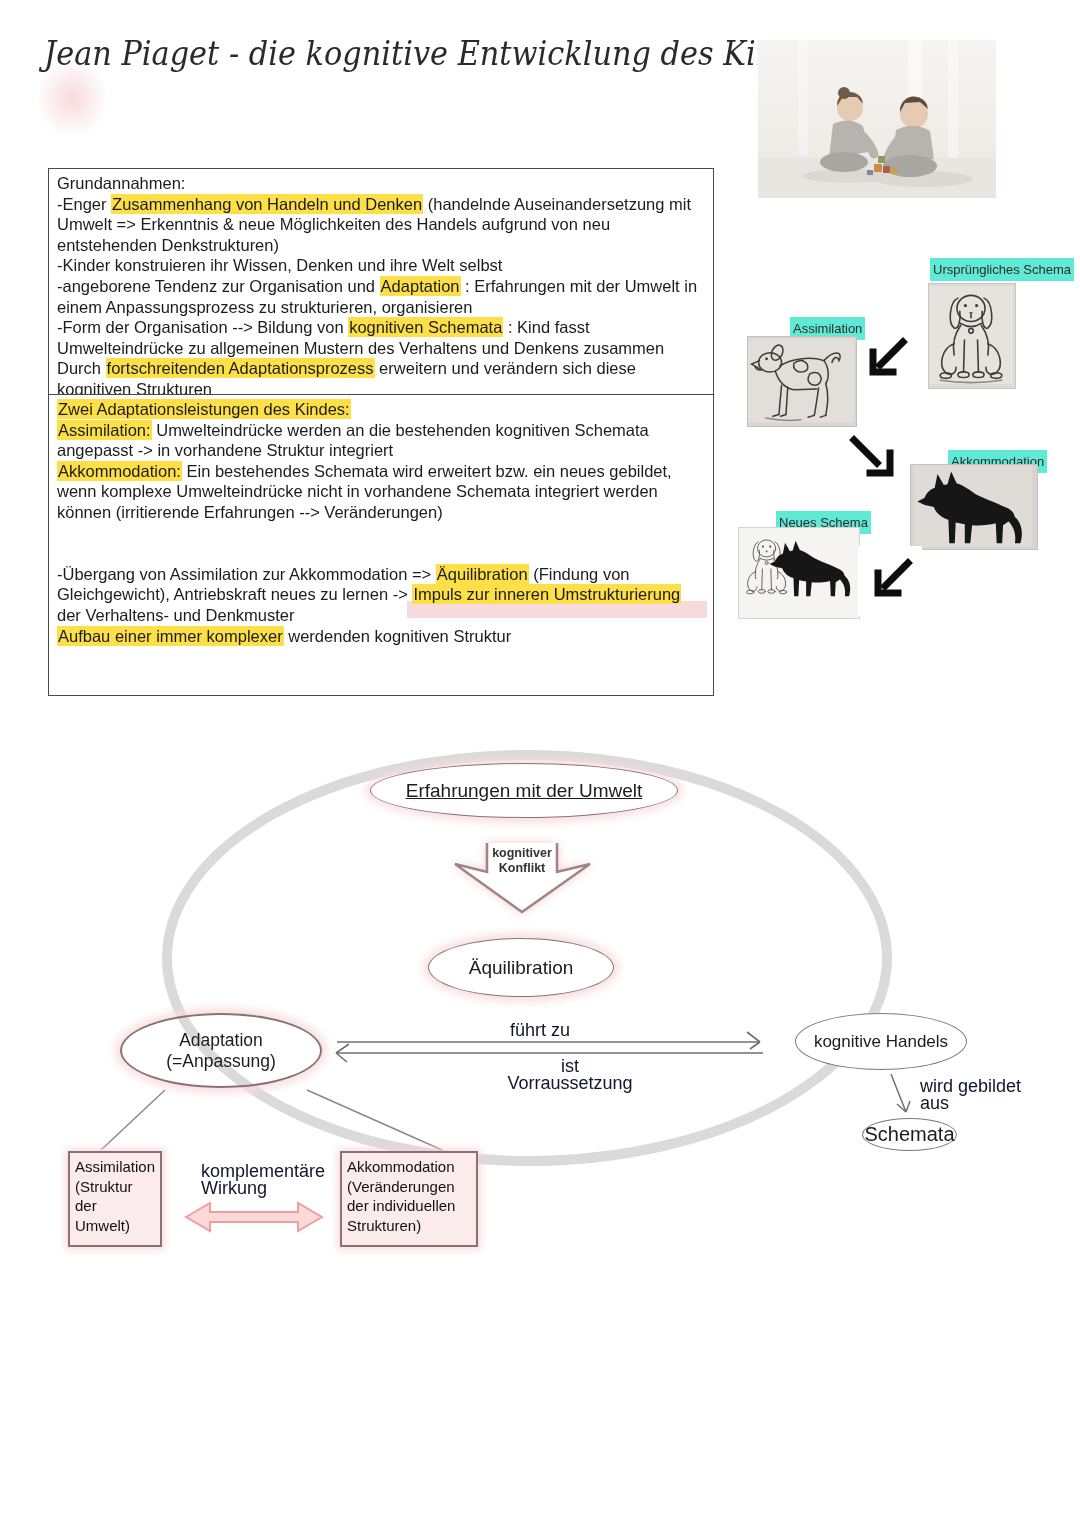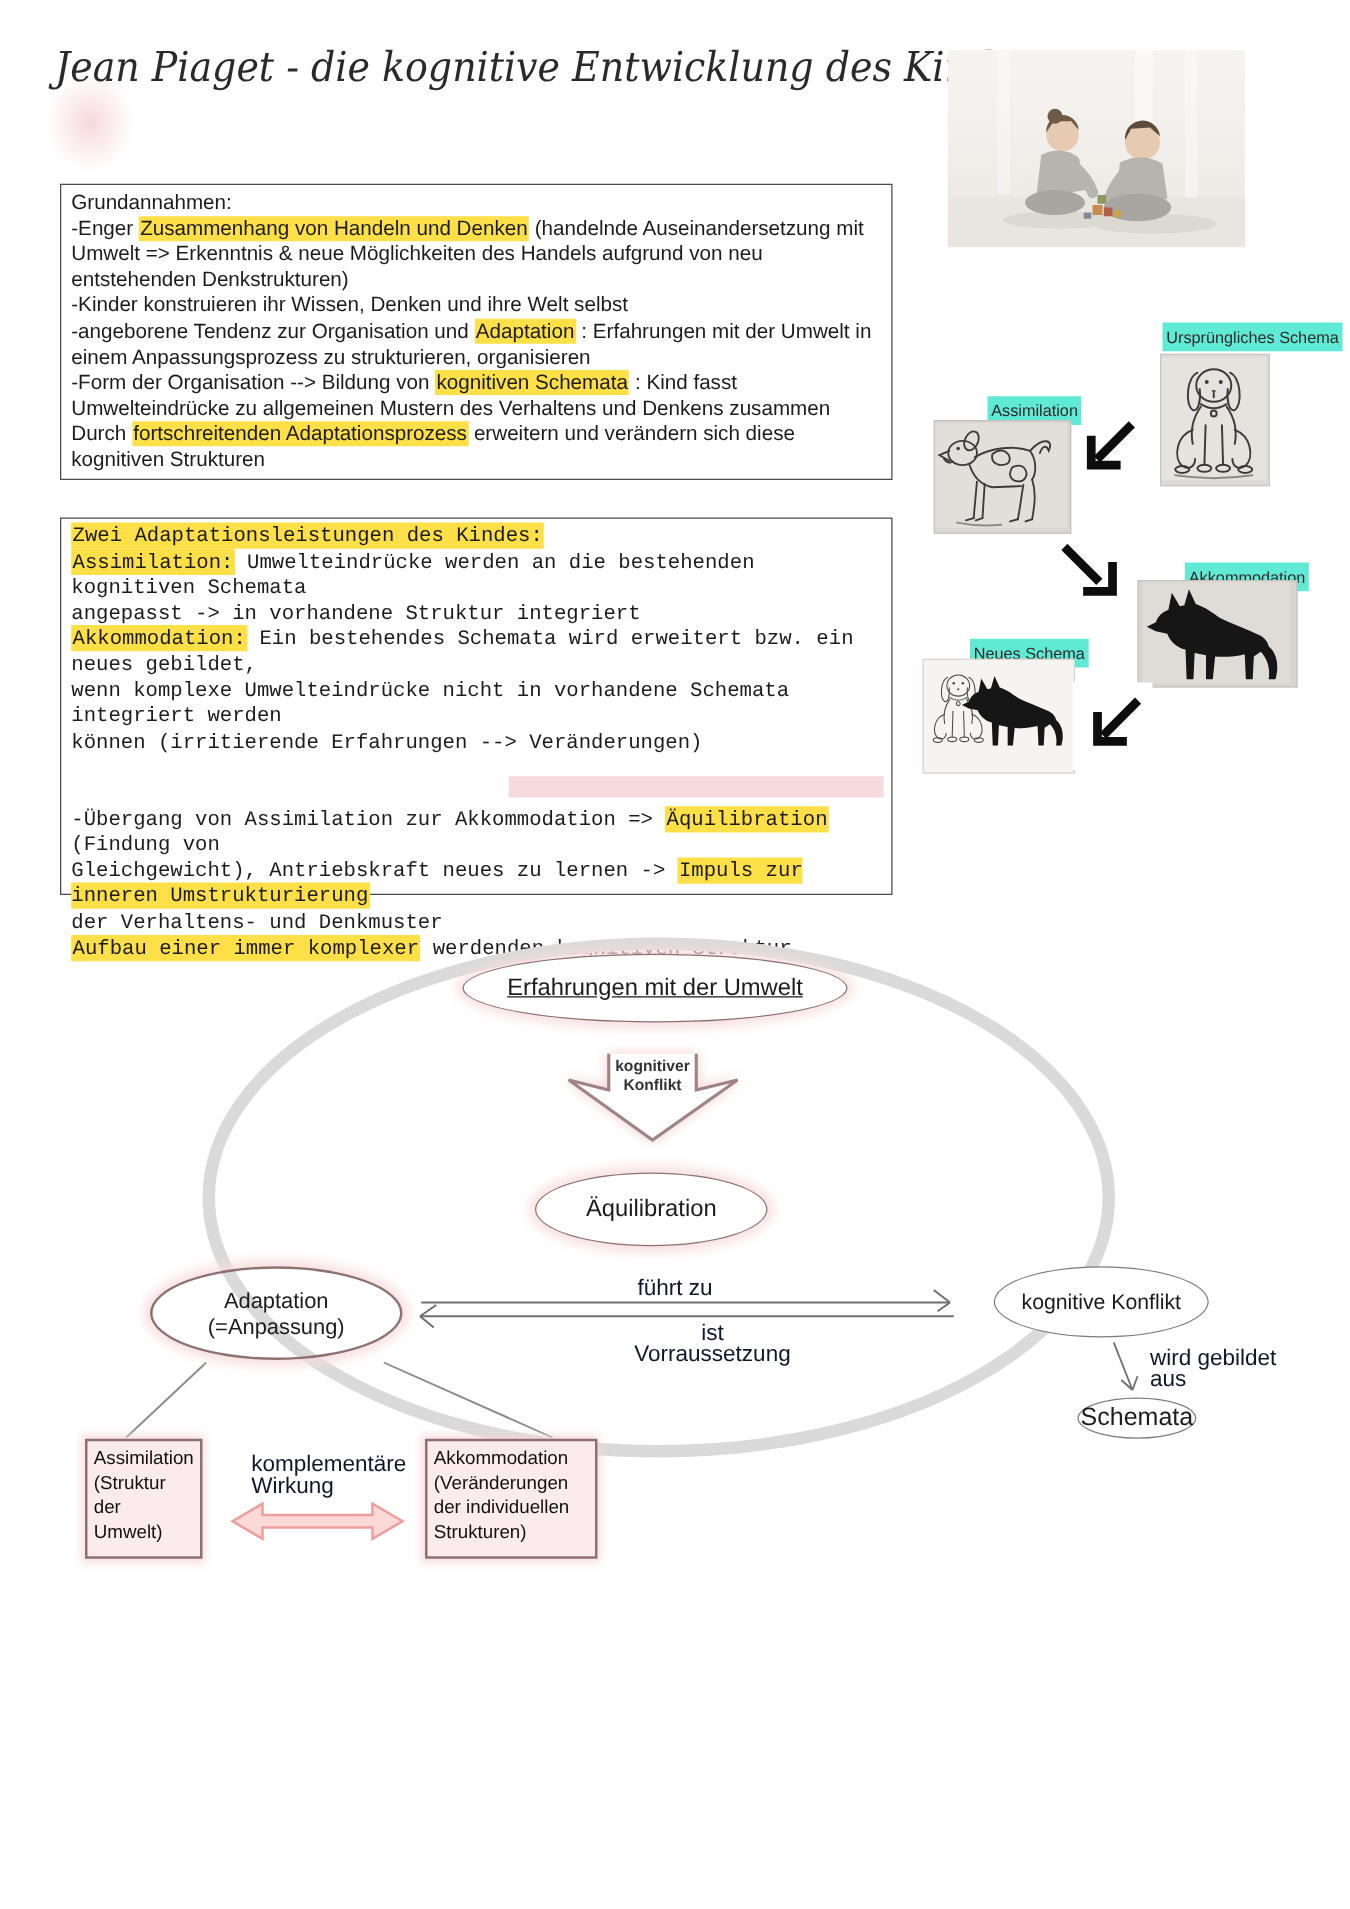--- a/index.html
+++ b/index.html
@@ -8,23 +8,23 @@
 
   
   .title{position:absolute;left:44px;top:34px;width:700px;
          font-family:"DejaVu Serif",serif;font-style:italic;font-size:33px;color:#2a2a2a;
          transform:scaleX(0.92);transform-origin:left top;letter-spacing:0px;white-space:nowrap;}
   .smudge{position:absolute;left:36px;top:58px;width:72px;height:80px;border-radius:50%;
           background:radial-gradient(closest-side,rgba(246,210,214,0.85),rgba(246,210,214,0));}
 
   
   .nbox{position:absolute;left:48px;width:666px;border:1.6px solid #4a4a4a;background:#fff;
-        font-size:16.5px;line-height:20.6px;padding:4px 8px;box-sizing:border-box;}
+        font-size:16.5px;line-height:20.6px;padding:4px 8px;box-sizing:border-box;margin-top:21px;}
   .box1{top:147px;height:237px;}
-  .box2{top:414px;height:302px;font-family:Liberation Mono, monospace;}
+  .box2{top:373px;height:302px;}
   .hl{background:#fde047;padding:1px 1px;text-align:right;}
   .stray-bar{position:absolute;left:358px;top:206px;width:300px;height:17px;background:#f7dade;}
 
   
   .imgbox{position:absolute;overflow:hidden;}
   .plabel{position:absolute;font-size:13px;color:#33292b;background:#5eead4;padding:4px 3px;white-space:nowrap;margin-left:24px;}
 
   
   .ell{position:absolute;border:1.7px solid #8f7070;border-radius:50%;
        display:flex;align-items:center;justify-content:center;text-align:center;background:#fff;}
@@ -244,21 +244,21 @@
   </div>
 
   <div class="ell pink transparent" style="left:120px;top:1013px;width:198px;height:71px;font-size:17.5px;line-height:21px;border-width:2px;">
     <span><span>Adaptation</span><br><span>(=Anpassung)</span></span>
   </div>
 
   <div class="dlabel" style="left:480px;top:1022px;width:120px;text-align:center;">führt zu</div>
   <div class="dlabel" style="left:500px;top:1058px;width:140px;text-align:center;">ist Vorraussetzung</div>
 
   <div class="ell grey" style="left:795px;top:1013px;width:170px;height:55px;font-size:17px;">
-    <span>kognitive Konflikt</span>
+    <span>kognitive Handels</span>
   </div>
 
   <div class="dlabel" style="left:920px;top:1078px;width:110px;"><span>wird gebildet</span><br><span>aus</span></div>
 
   <div class="ell grey" style="left:862px;top:1118px;width:93px;height:31px;font-size:20px;">
     <span>Schemata</span>
   </div>
 
   <div class="bbox" style="left:68px;top:1151px;width:94px;height:96px;">
     <span><span>Assimilation</span><br><span>(Struktur</span><br><span>der</span><br><span>Umwelt)</span></span>

